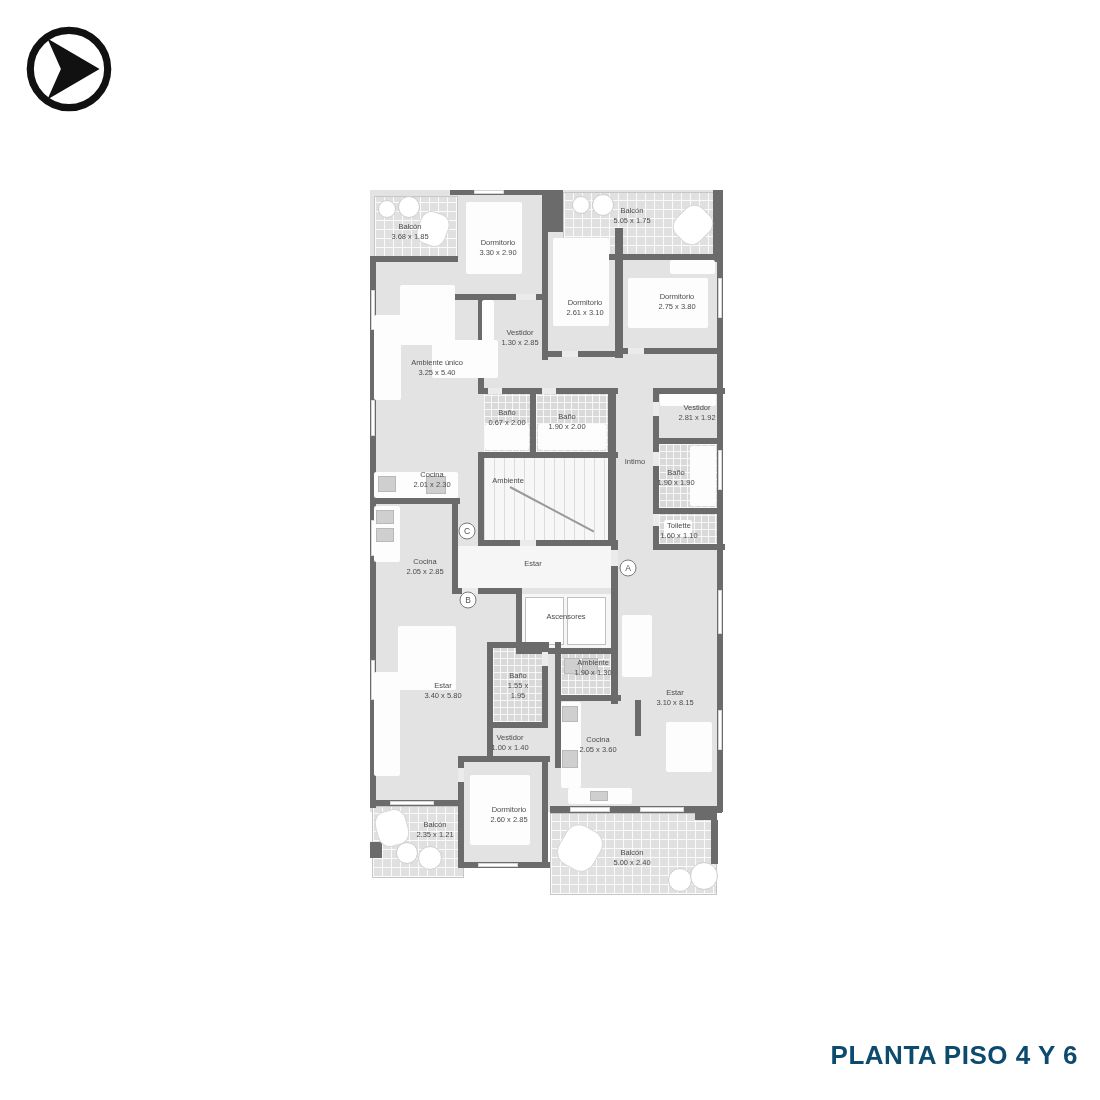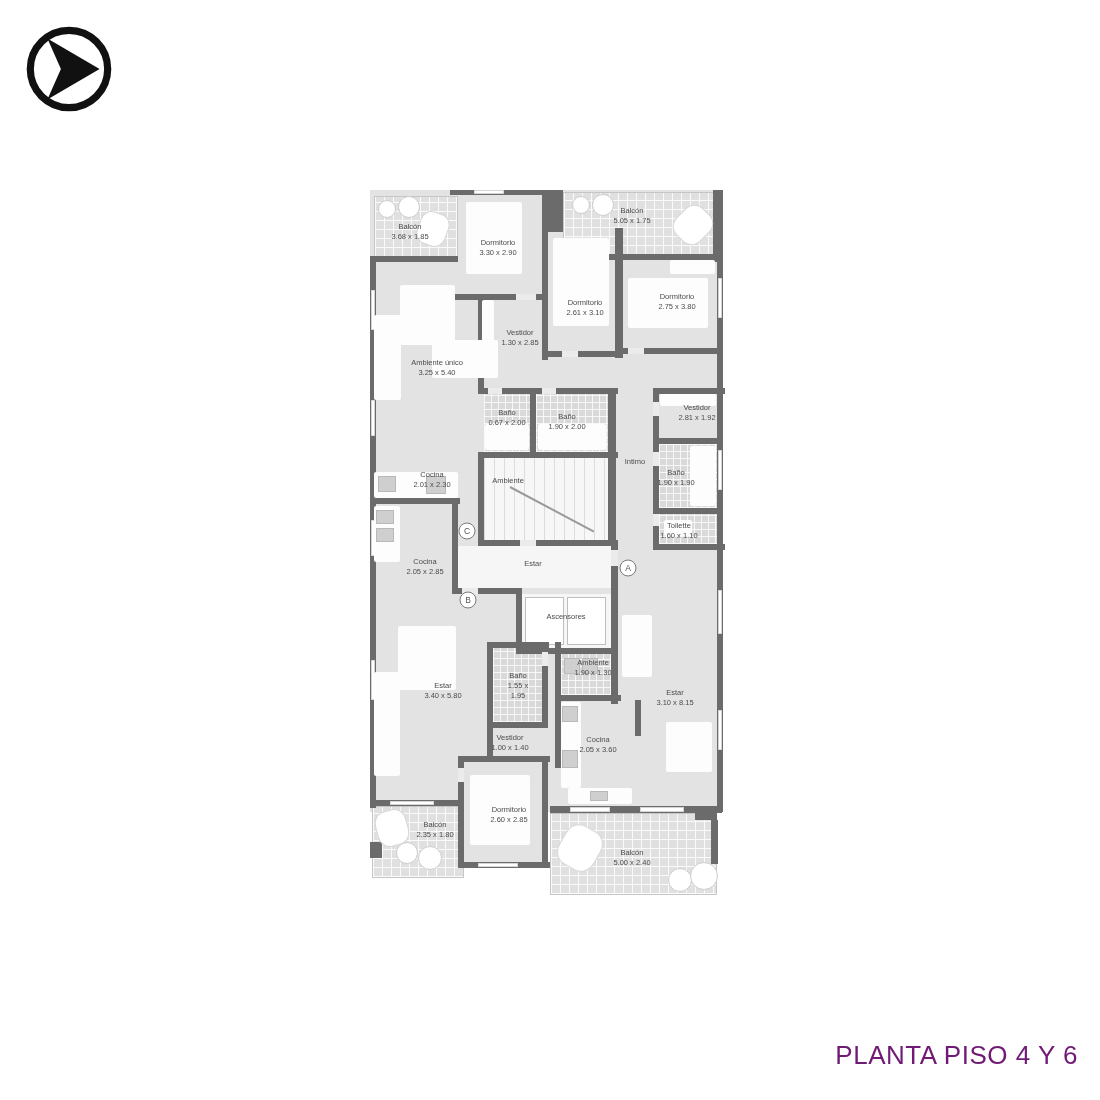--- a/index.html
+++ b/index.html
@@ -27,22 +27,22 @@
   .car{background:#ffffff;border:1px solid #bfbfbf;box-sizing:border-box;}
   .plant{border-radius:50%;background:#fff;border:1px solid #cdcdcd;box-sizing:border-box;}
   .chair{background:#fff;border:1px solid #d7d7d7;border-radius:35%;box-sizing:border-box;}
   .lbl{position:absolute;transform:translate(-50%,-50%);text-align:center;
        font-size:7.5px;line-height:1.3;color:#4c4c4c;white-space:nowrap;}
   .lbl .d{display:block;}
   .lbl.narrow .d{white-space:normal;max-width:34px;margin:0 auto;}
   .mk{position:absolute;width:15px;height:15px;border:1.2px solid #7a7a7a;border-radius:50%;
       background:#fff;color:#555;font-size:8.5px;line-height:15px;text-align:center;
       transform:translate(-50%,-50%);box-sizing:content-box;}
-  .caption{position:absolute;right:22px;top:1040px;font-size:26px;font-weight:normal;
-           color:#701a75;letter-spacing:.5px;text-align:center;}
+  .caption{position:absolute;right:22px;top:1040px;font-size:26px;font-weight:bold;
+           color:#0c4a6e;letter-spacing:.5px;text-align:center;}
 </style>
 </head>
 <body>
 
 <div class="logo">
   <svg viewBox="0 0 100 100" width="90" height="90">
     <circle cx="50" cy="50" r="43" fill="none" stroke="#111" stroke-width="8"></circle>
     <polygon points="26,16 84,50 26,84 41,50" fill="#111"></polygon>
   </svg>
 </div>
@@ -209,21 +209,21 @@
   <div class="lbl" style="left:55px;top:377px"><span class="n">Cocina</span><span class="d">2.05 x 2.85</span></div>
   <div class="lbl" style="left:163px;top:374px"><span class="n">Estar</span></div>
   <div class="lbl" style="left:196px;top:427px"><span class="n">Ascensores</span></div>
   <div class="lbl" style="left:223px;top:478px"><span class="n">Ambiente</span><span class="d">1.90 x 1.30</span></div>
   <div class="lbl" style="left:73px;top:501px"><span class="n">Estar</span><span class="d">3.40 x 5.80</span></div>
   <div class="lbl narrow" style="left:148px;top:496px"><span class="n">Baño</span><span class="d">1.55 x 1.95</span></div>
   <div class="lbl" style="left:305px;top:508px"><span class="n">Estar</span><span class="d">3.10 x 8.15</span></div>
   <div class="lbl" style="left:140px;top:553px"><span class="n">Vestidor</span><span class="d">1.00 x 1.40</span></div>
   <div class="lbl" style="left:228px;top:555px"><span class="n">Cocina</span><span class="d">2.05 x 3.60</span></div>
   <div class="lbl" style="left:139px;top:625px"><span class="n">Dormitorio</span><span class="d">2.60 x 2.85</span></div>
-  <div class="lbl" style="left:65px;top:640px"><span class="n">Balcón</span><span class="d">2.35 x 1.80</span></div>
+  <div class="lbl" style="left:65px;top:640px"><span class="n">Balcón</span><span class="d">2.35 x 1.21</span></div>
   <div class="lbl" style="left:262px;top:668px"><span class="n">Balcón</span><span class="d">5.00 x 2.40</span></div>
 
   <div class="mk" style="left:258px;top:378px">A</div>
   <div class="mk" style="left:98px;top:410px">B</div>
   <div class="mk" style="left:97px;top:341px">C</div>
 </div>
 
 <div class="caption">PLANTA PISO 4 Y 6</div>
 
 </body></html>

